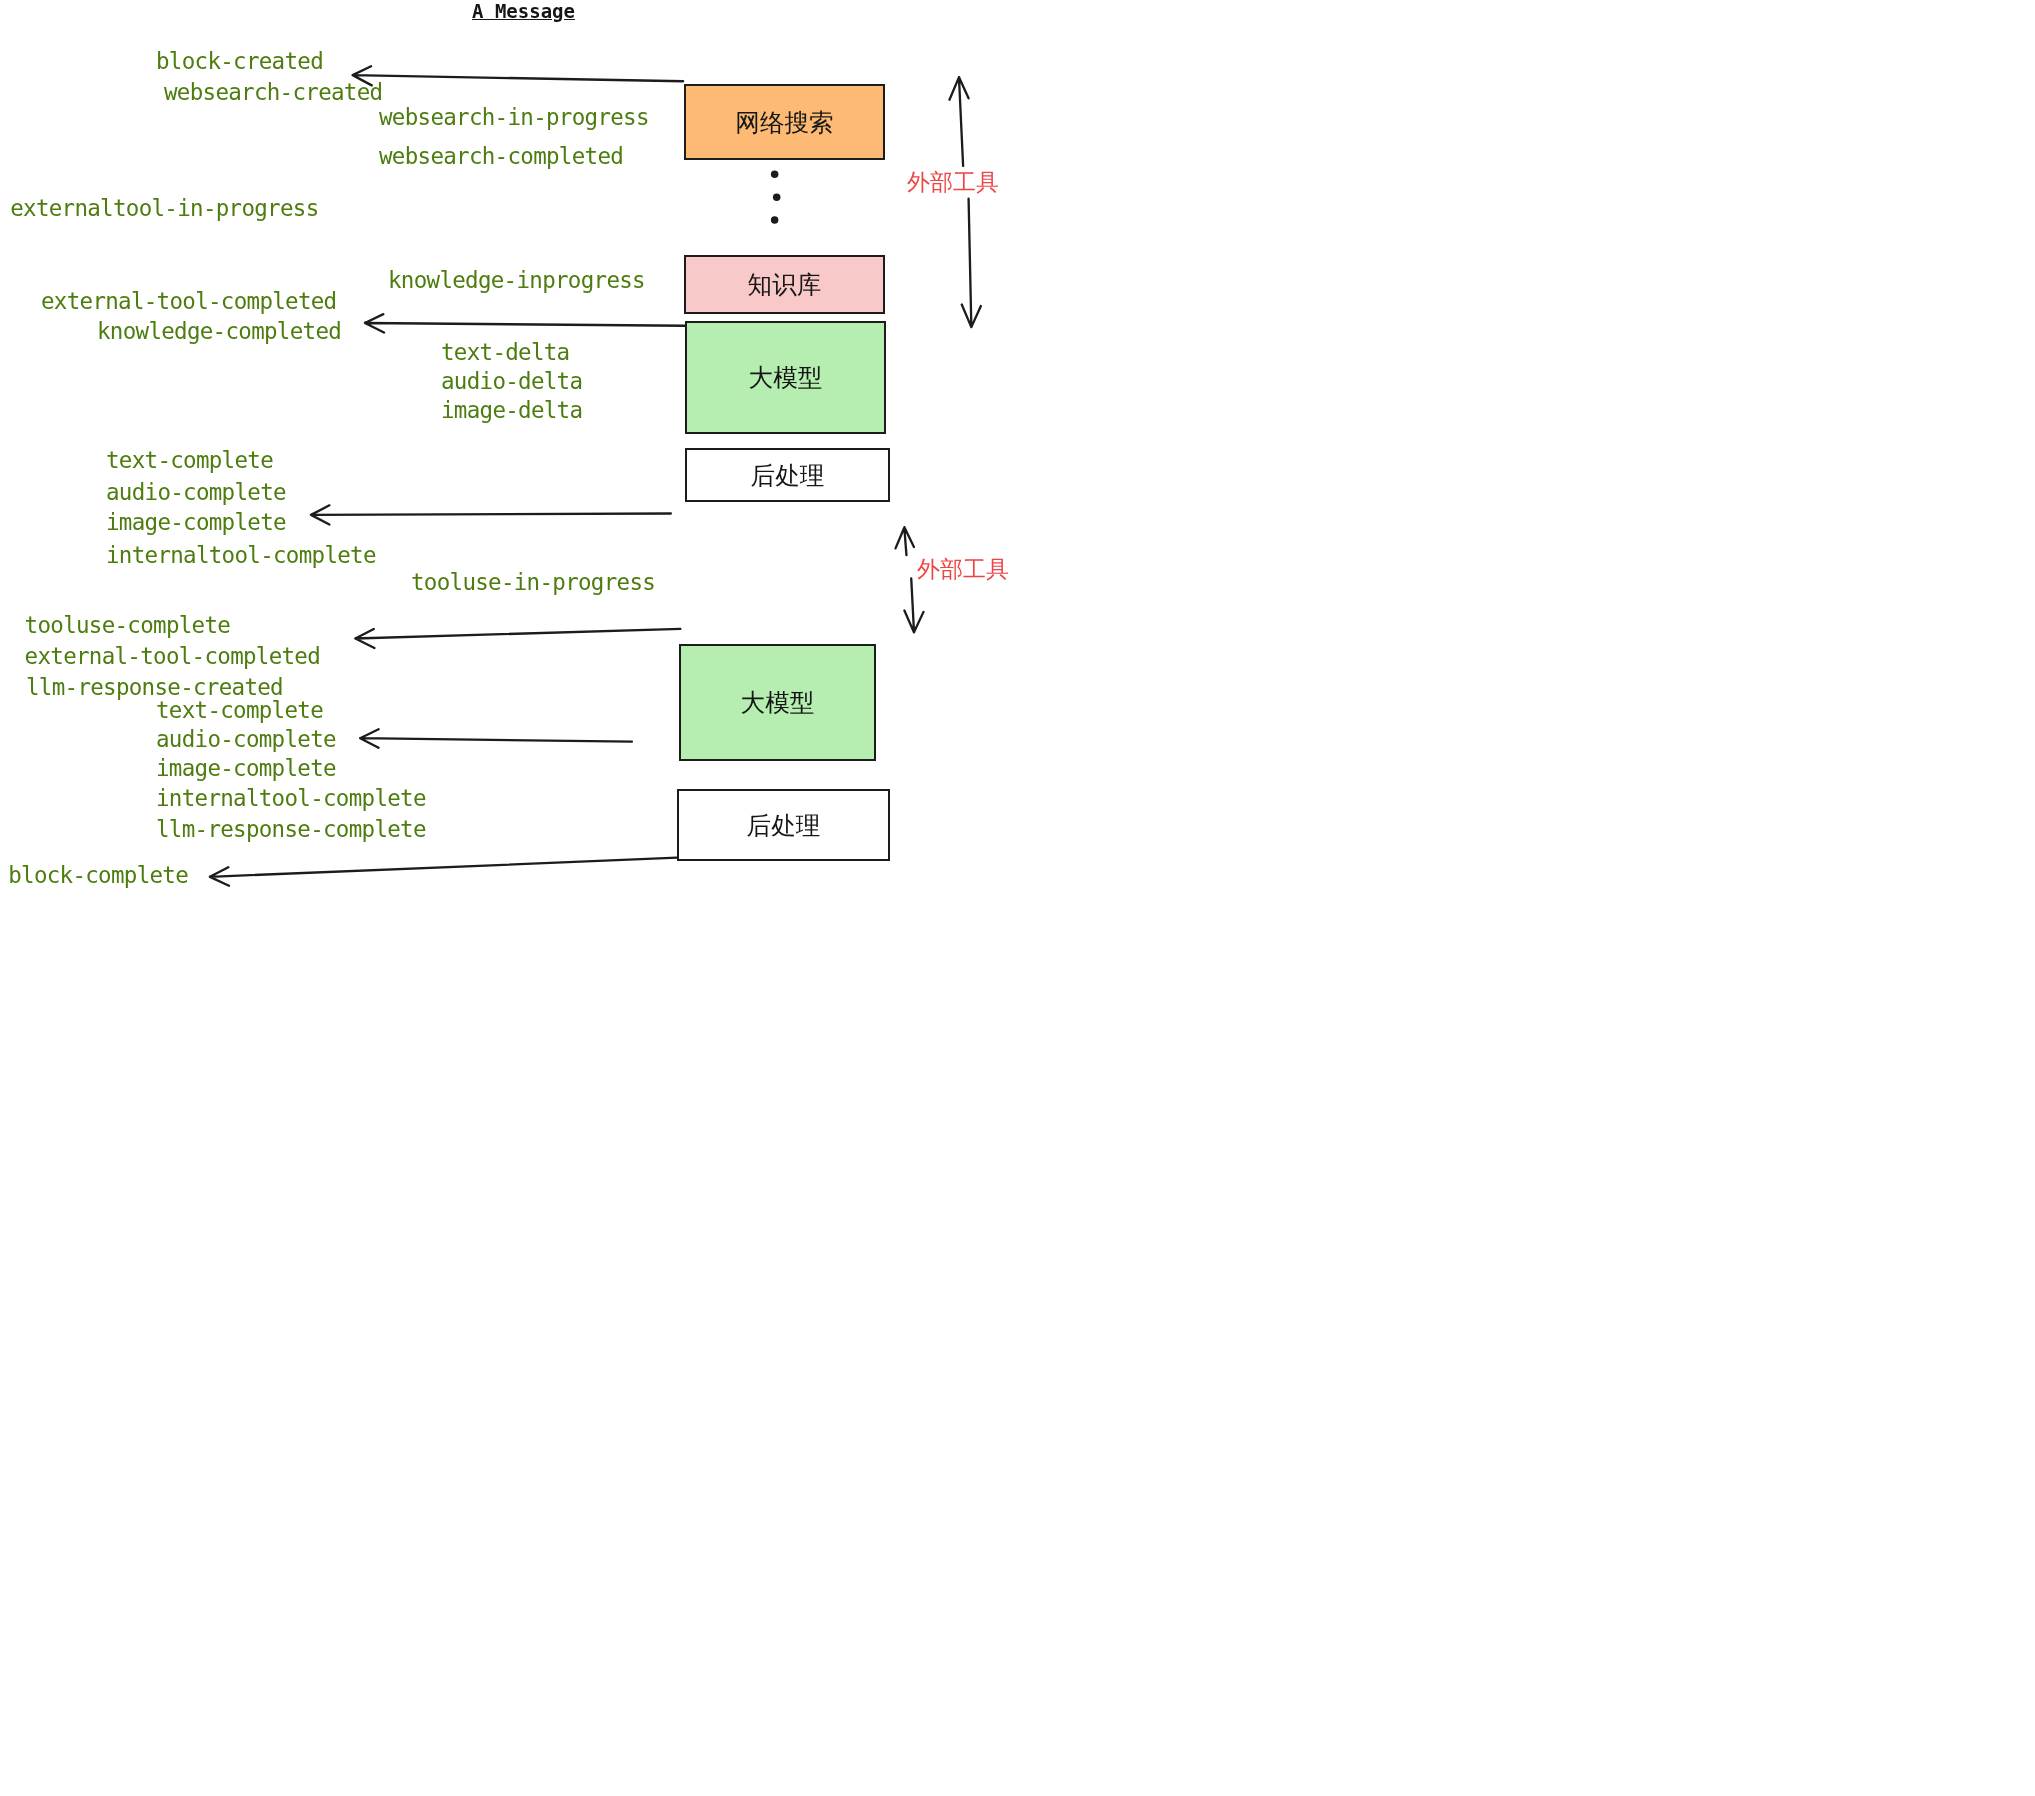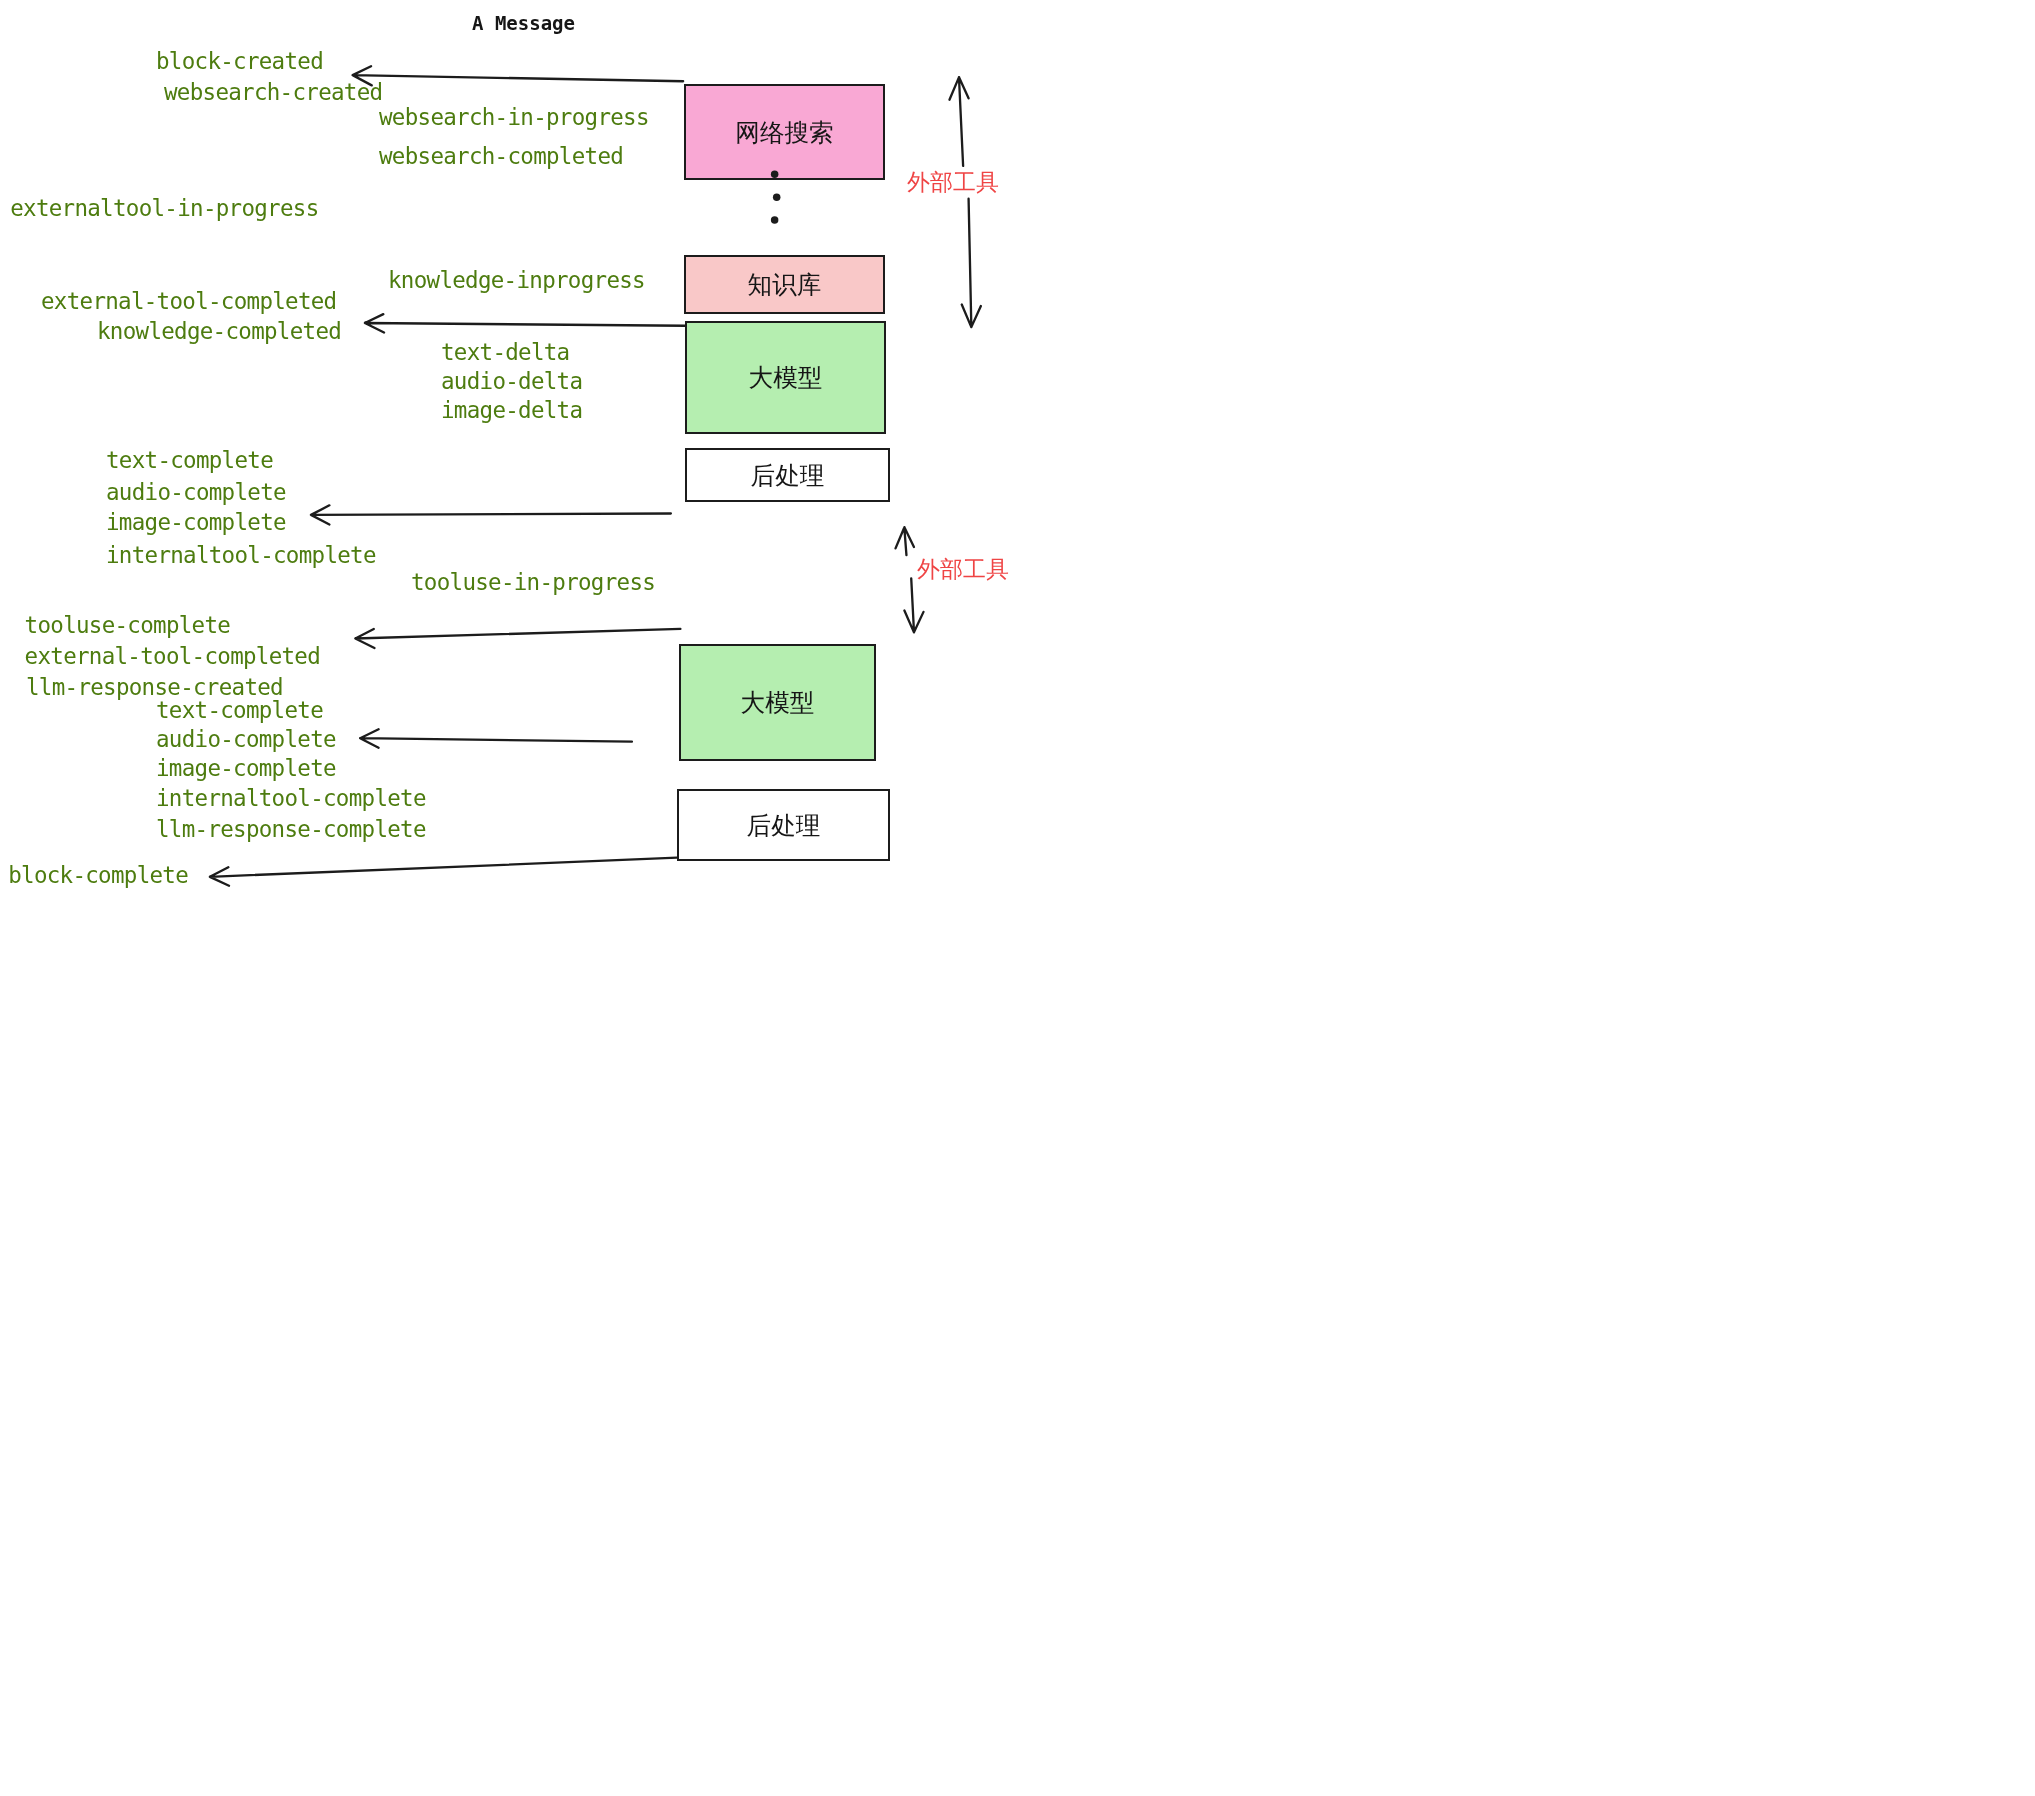--- a/index.html
+++ b/index.html
@@ -18,21 +18,21 @@
             font-size:23px;color:#ef4444;white-space:nowrap;transform:translateY(-50%);}
   svg.arrows{position:absolute;left:0;top:0;width:1018px;height:898px;pointer-events:none;}
   svg.arrows path{stroke:#1c1c1c;stroke-width:3.4;fill:none;stroke-linecap:round;}
   svg.arrows circle{fill:#1c1c1c;stroke:none;}
 </style>
 </head>
 <body>
 
 <div id="page">
 
-  <div class="title" style="left:472px;top:12px;">A Message</div>
+  <div class="title" style="left:472px;top:0;text-decoration:underline;">A Message</div>
 
   <div class="evt" style="left:156px;top:61px;">block-created</div>
   <div class="evt" style="left:156px;top:92px;margin-left:8px;">websearch-created</div>
   <div class="evt" style="left:379px;top:117px;">websearch-in-progress</div>
   <div class="evt" style="left:379px;top:156px;">websearch-completed</div>
   <div class="evt" style="left:10.2px;top:208px;">externaltool-in-progress</div>
   <div class="evt" style="left:388px;top:280px;">knowledge-inprogress</div>
   <div class="evt" style="left:41px;top:301px;">external-tool-completed</div>
   <div class="evt" style="left:97px;top:331px;">knowledge-completed</div>
   <div class="evt" style="left:441px;top:352px;">text-delta</div>
@@ -46,21 +46,21 @@
   <div class="evt" style="left:24.6px;top:625px;">tooluse-complete</div>
   <div class="evt" style="left:24.6px;top:656px;">external-tool-completed</div>
   <div class="evt" style="left:26px;top:687px;text-align:right;">llm-response-created</div>
   <div class="evt" style="left:156px;top:710px;">text-complete</div>
   <div class="evt" style="left:156px;top:739px;">audio-complete</div>
   <div class="evt" style="left:156px;top:768px;">image-complete</div>
   <div class="evt" style="left:156px;top:798px;">internaltool-complete</div>
   <div class="evt" style="left:156px;top:829px;">llm-response-complete</div>
   <div class="evt" style="left:8.2px;top:875px;">block-complete</div>
 
-  <div class="box" style="left: 684px; top: 84px; width: 201px; height: 96px; background-color: #f9a8d4;">
+  <div class="box" style="left: 684px; top: 84px; width: 201px; height: 76px; background-color: #fdba74;">
     <span class="lbl">网络搜索</span>
   </div>
 
   <div class="box" style="left: 684px; top: 255px; width: 201px; height: 59px; background-color: rgb(249, 200, 200);">
     <span class="lbl">知识库</span>
   </div>
 
   <div class="box" style="left: 685px; top: 321px; width: 201px; height: 113px; background-color: rgb(181, 238, 176);">
     <span class="lbl">大模型</span>
   </div>

